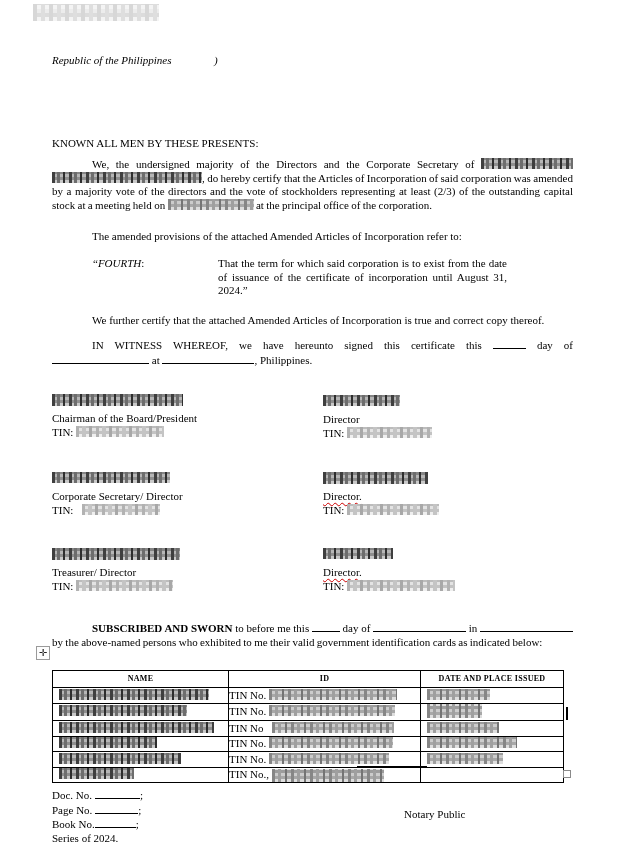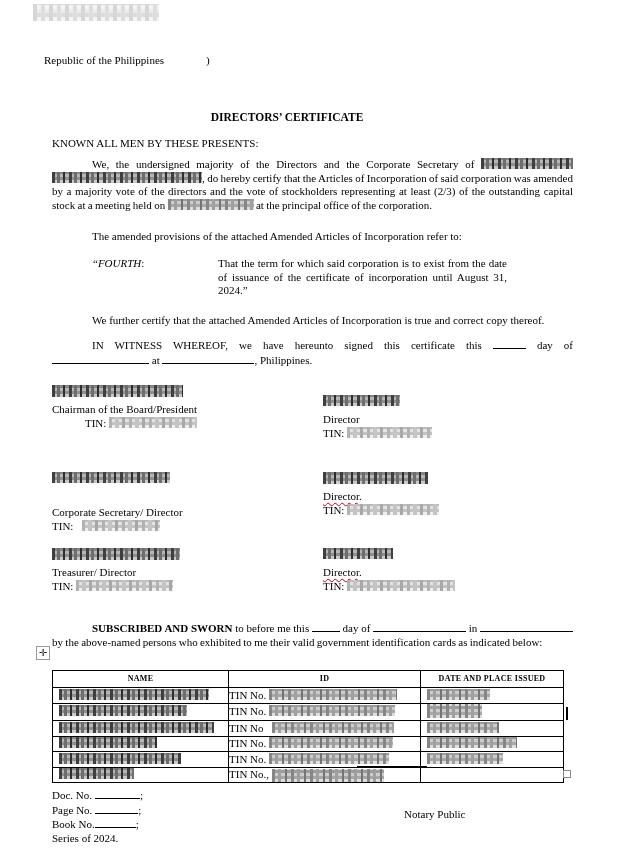--- a/index.html
+++ b/index.html
@@ -45,28 +45,27 @@
   .caret{width:1.5px;height:13px;background:#000;}
   .thinline{height:1px;background:#000;}
 </style>
 </head>
 <body>
 
 <div id="page">
 
   <span class="rdx xl abs" style="left:33px;top:4px;width:126px;height:17px;"></span>
 
-  <div class="abs" style="left:44px;top:54px;width:320px;">
+  <div class="abs" style="left:52px;top:54px;width:320px;font-style:italic;">
     <div class="venue-row">
       <span class="venue-left">Republic of the Philippines</span>
       <span>)</span>
     </div>
   </div>
 
-  <div class="abs b" style="left:52px;top:111px;width:470px;text-align:center;font-size:11.5px;">DIRECTORS’ CERTIFICATE</div>
 
   <div class="abs" style="left:52px;top:137px;">KNOWN ALL MEN BY THESE PRESENTS:</div>
 
   <div class="abs just tight" style="left:52px;top:158px;width:521px;text-indent:40px;">
     <span>We, the undersigned majority of the Directors and the Corporate Secretary of</span>
     <span class="rdx d" style="width:92px;"></span>
     <span class="rdx d" style="width:150px;"></span><span>, do hereby certify that the Articles of Incorporation of said corporation was amended by a majority vote of the directors and the vote of stockholders representing at least (2/3) of the outstanding capital stock at a meeting held on</span>
     <span class="rdx m" style="width:86px;"></span>
     <span>at the principal office of the corporation.</span>
   </div>
@@ -82,34 +81,34 @@
 
   <div class="abs just" style="left:52px;top:338px;width:521px;text-indent:40px;">
     <span>IN WITNESS WHEREOF, we have hereunto signed this certificate this</span>
     <span class="blank" style="width:33px;"></span>
     <span>day of</span>
     <span class="blank" style="width:97px;"></span>
     <span>at</span>
     <span class="blank" style="width:92px;"></span><span>, Philippines.</span>
   </div>
 
-  <div class="abs" style="left:52px;top:385px;text-align:right;">
+  <div class="abs" style="left:52px;top:394px;">
     <span class="rdx d" style="width:131px;height:12px;display:block;"></span>
     <div class="sig-title">Chairman of the Board/President</div>
     <div class="sig-tin"><span>TIN:</span> <span class="rdx l" style="width:88px;"></span></div>
   </div>
   <div class="abs" style="left:323px;top:395px;">
     <span class="rdx d" style="width:77px;height:11px;display:block;"></span>
     <div class="sig-title" style="margin-top:7px;">Director</div>
     <div class="sig-tin"><span>TIN:</span> <span class="rdx l" style="width:85px;"></span></div>
   </div>
 
   <div class="abs" style="left:52px;top:472px;">
     <span class="rdx d" style="width:118px;height:11px;display:block;"></span>
-    <div class="sig-title" style="margin-top:23px;">Corporate Secretary/ Director</div>
+    <div class="sig-title" style="margin-top:7px;">Corporate Secretary/ Director</div>
     <div class="sig-tin"><span>TIN:</span> <span class="rdx l" style="width:78px;margin-left:6px;"></span></div>
   </div>
   <div class="abs" style="left:323px;top:472px;">
     <span class="rdx d" style="width:105px;height:12px;display:block;"></span>
     <div class="sig-title sq" style="margin-top:6px;display:inline-block;">Director.</div>
     <div class="sig-tin"><span>TIN:</span><span class="rdx l" style="width:92px;margin-left:3px;"></span></div>
   </div>
 
   <div class="abs" style="left:52px;top:548px;">
     <span class="rdx d" style="width:128px;height:12px;display:block;"></span>

